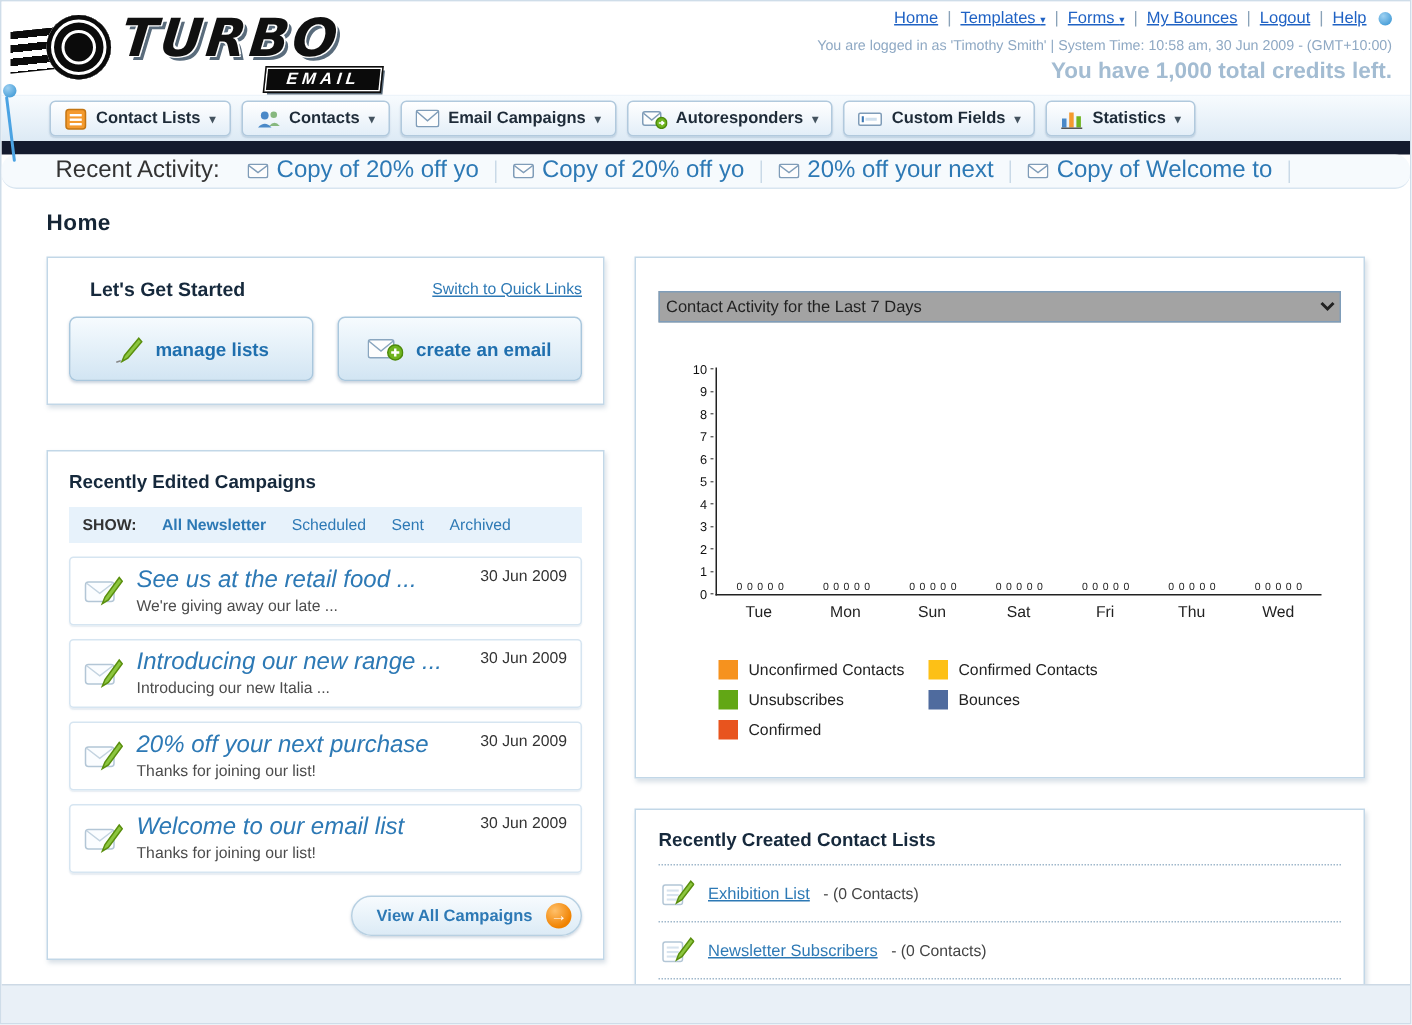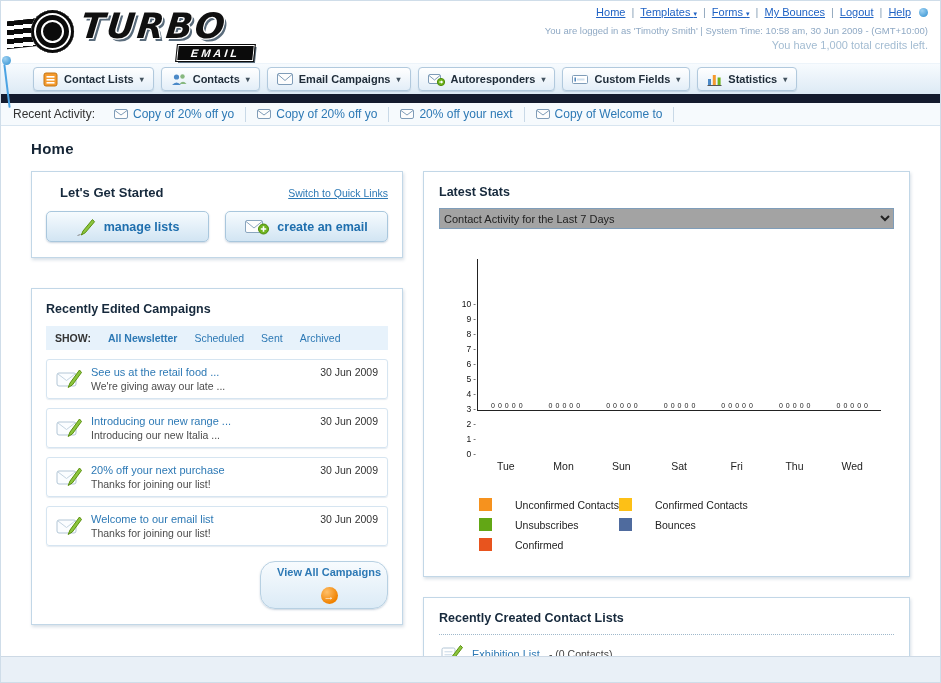--- a/index.html
+++ b/index.html
@@ -17,85 +17,85 @@
   .antenna-dot{position:absolute;left:1px;top:55px;width:9px;height:9px;border-radius:50%;background:radial-gradient(circle at 35% 30%,#9ed1f2,#2e8fd0);z-index:6;}
   .antenna-line{position:absolute;left:5px;top:63px;width:2px;height:44px;background:#4ba3e3;border-radius:2px;transform:rotate(-7deg);z-index:6;}
 
   .top-right{position:absolute;top:5px;right:12px;text-align:right;}
   .top-links{font-size:11px;display:flex;justify-content:flex-end;align-items:center;gap:6px;}
   .top-link{color:#1f62c4;text-decoration:underline;}
   .top-link .caret{font-size:7px;color:#1f62c4;text-decoration:none;}
   .link-sep{color:#8aa2b8;}
   .help-dot{display:inline-block;width:9px;height:9px;border-radius:50%;background:radial-gradient(circle at 35% 30%,#9ed1f2,#2e8fd0);margin-left:2px;}
   .login-info{font-size:9.5px;color:#8fa9c4;margin-top:7px;}
-  .credits-info{font-size:11px;color:#a3bcd2;margin-top:3px;}
+  .credits-info{font-size:15px;color:#a3bcd2;margin-top:3px;font-weight:bold;}
 
   
   .nav-strip{height:31px;background:linear-gradient(#f7fbfe,#ddeaf5);border-top:1px solid #edf4fa;display:flex;align-items:center;gap:7px;padding-left:32px;}
   .nav-tab{display:inline-flex;align-items:center;gap:6px;height:24px;padding:0 9px;background:linear-gradient(#ffffff,#e3eef8);border:1px solid #b1c9dd;border-radius:4px;font-size:11px;font-weight:bold;color:#1e2b38;cursor:pointer;box-shadow:0 1px 1px rgba(120,150,180,.3);}
   .nav-tab .caret{font-size:8px;color:#44535f;}
   .nav-icon{display:inline-flex;align-items:center;}
   .dark-bar{height:9px;background:#141b2e;}
 
   
-  .activity-strip{height:23px;background:#f6fafd;border-bottom:1px solid #d8e5f0;display:flex;align-items:center;padding-left:12px;font-size:12px;}
+  .activity-strip{height:23px;background:#f6fafd;border-bottom:1px solid #d8e5f0;display:flex;align-items:center;padding-left:36px;font-size:16px;border-radius:10px;}
   .activity-label{color:#333;margin-right:8px;}
   .activity-items{display:inline-flex;align-items:center;height:100%;}
   .activity-item{color:#2d79b5;display:inline-flex;align-items:center;gap:5px;padding:0 11px;border-right:1px solid #c9d9e7;height:15px;}
   .ra-icon{display:inline-flex;align-items:center;}
 
   
   .main{padding:10px 30px 0;}
   .page-title{font-size:15px;font-weight:bold;color:#152535;letter-spacing:.3px;margin:4px 0 14px;}
   .columns{display:flex;gap:20px;align-items:flex-start;}
   .col-left{width:372px;flex:none;}
   .col-right{flex:1;min-width:0;}
   .panel{background:#fff;border:1px solid #c2d7e7;box-shadow:1px 2px 3px rgba(100,130,160,.25);}
 
   
   .gs-panel{padding:13px 14px 15px;}
   .gs-head{display:flex;justify-content:space-between;align-items:center;padding-left:14px;}
   .gs-title{font-size:13px;font-weight:bold;color:#16293c;}
   .gs-link{font-size:10.5px;color:#2d79b5;text-decoration:underline;}
   .gs-buttons{display:flex;gap:16px;margin-top:11px;}
-  .big-btn{flex:1;height:31px;display:inline-flex;align-items:center;justify-content:center;gap:8px;background:linear-gradient(#f6fbfe,#d2e5f3);border:1px solid #a9c7dd;border-radius:5px;color:#1f6fae;font-weight:bold;font-size:12.5px;cursor:pointer;box-shadow:0 1px 2px rgba(100,130,160,.35);font-family:inherit;}
+  .big-btn{flex:1;height:43px;display:inline-flex;align-items:center;justify-content:center;gap:8px;background:linear-gradient(#f6fbfe,#d2e5f3);border:1px solid #a9c7dd;border-radius:5px;color:#1f6fae;font-weight:bold;font-size:12.5px;cursor:pointer;box-shadow:0 1px 2px rgba(100,130,160,.35);font-family:inherit;}
 
   
   .camp-panel{margin-top:30px;padding:13px 14px 15px;}
   .camp-title-h{font-size:12.5px;font-weight:bold;color:#16293c;}
   .filter-row{margin-top:10px;background:#e7f2fb;padding:6px 9px;display:flex;align-items:center;gap:17px;font-size:10.5px;}
   .show-label{font-weight:bold;color:#333;}
   .filter-tab{color:#2d79b5;}
   .filter-tab.active{font-weight:bold;}
   .camp-item{margin-top:9px;border:1px solid #d6e5f1;border-radius:3px;padding:6px 9px;display:flex;gap:9px;align-items:center;box-shadow:0 1px 1px rgba(130,160,190,.2);cursor:pointer;}
   .camp-icon{display:inline-flex;align-items:center;}
   .camp-text{display:flex;flex-direction:column;gap:2px;flex:1;min-width:0;}
-  .camp-title{font-size:11px;color:#2d79b5;}
+  .camp-title{font-size:16px;color:#2d79b5;font-style:italic;}
   .camp-sub{font-size:10.5px;color:#4c4c4c;}
   .camp-date{font-size:10.5px;color:#333;align-self:flex-start;}
   .view-all-row{text-align:right;margin-top:15px;}
-  .pill-btn{display:inline-flex;align-items:center;gap:9px;padding:4px 6px 4px 16px;background:linear-gradient(#f7fbfe,#dcebf6);border:1px solid #b7d0e2;border-radius:15px;color:#2d79b5;font-weight:bold;font-size:11px;cursor:pointer;box-shadow:0 1px 2px rgba(100,130,160,.35);font-family:inherit;flex-direction:column;}
+  .pill-btn{display:inline-flex;align-items:center;gap:9px;padding:4px 6px 4px 16px;background:linear-gradient(#f7fbfe,#dcebf6);border:1px solid #b7d0e2;border-radius:15px;color:#2d79b5;font-weight:bold;font-size:11px;cursor:pointer;box-shadow:0 1px 2px rgba(100,130,160,.35);font-family:inherit;}
   .arrow-circle{display:inline-flex;width:17px;height:17px;border-radius:50%;background:radial-gradient(circle at 35% 30%,#ffc06a,#f08200 70%);color:#fff;font-weight:bold;font-size:11px;align-items:center;justify-content:center;font-style:normal;}
 
   
   .stats-panel{padding:13px 15px 18px;}
   .stats-title{font-size:12.5px;font-weight:bold;color:#16293c;}
   .stats-select{width:100%;margin-top:9px;height:21px;font-size:11px;font-family:inherit;color:#222;border:1px solid #7f9db9;background:#a3a3a3;}
   .chart-area{margin-top:30px;padding-left:12px;}
   .chart{display:flex;}
-  .y-axis{position:relative;width:26px;height:152px;font-size:8.5px;color:#111;flex:none;margin-top:44px;}
+  .y-axis{position:relative;width:26px;height:152px;font-size:8.5px;color:#111;flex:none;}
   .y-tick{position:absolute;right:1px;display:flex;align-items:center;gap:2px;line-height:10px;}
   .y-tick .dash{font-size:8px;}
   .plot{position:relative;width:404px;height:152px;border-left:1px solid #222;border-bottom:1px solid #222;display:flex;}
   .chart-group{flex:1;position:relative;}
   .zeros{position:absolute;bottom:1px;left:0;right:0;display:flex;justify-content:center;gap:3px;font-size:7px;color:#222;}
   .x-labels{display:flex;width:404px;margin-left:26px;margin-top:5px;}
   .x-label{flex:1;text-align:center;font-size:10.5px;color:#222;}
   .legend{margin:26px 0 0 28px;display:flex;flex-wrap:wrap;}
-  .legend-item{width:140px;display:flex;align-items:center;gap:23px;font-size:10.5px;color:#222;margin-bottom:7px;}
+  .legend-item{width:140px;display:flex;align-items:center;gap:7px;font-size:10.5px;color:#222;margin-bottom:7px;}
   .swatch{width:13px;height:13px;flex:none;}
 
   
   .cl-panel{margin-top:20px;padding:13px 15px 16px;min-height:150px;}
   .cl-title{font-size:12.5px;font-weight:bold;color:#16293c;padding-bottom:9px;border-bottom:1px dotted #9fb8cb;}
   .cl-item{display:flex;align-items:center;gap:9px;padding:9px 2px;border-bottom:1px dotted #9fb8cb;cursor:pointer;}
   .cl-name{font-size:11px;color:#2d79b5;text-decoration:underline;}
   .cl-suffix{font-size:10.5px;color:#444;}
 
   .footer-strip{position:absolute;left:0;right:0;bottom:0;height:26px;background:#e9f0f7;border-top:1px solid #cdd9e5;}
@@ -346,21 +346,20 @@
                   <span class="arrow-circle">→</span>
                 </span>
             </button>
           </div>
         </div>
 
       </div>
       <div class="col-right">
 
         <div class="panel stats-panel">
-          <div class="stats-title">Latest Stats</div>
           <select class="stats-select">
             <option>Contact Activity for the Last 7 Days</option>
           </select>
           <div class="chart-area">
             <div class="chart">
               <div class="y-axis">
                   <div class="y-tick" style="top: -4px;">10 <span class="dash">-</span></div>
                   <div class="y-tick" style="top: 11px;">9 <span class="dash">-</span></div>
                   <div class="y-tick" style="top: 26px;">8 <span class="dash">-</span></div>
                   <div class="y-tick" style="top: 41px;">7 <span class="dash">-</span></div>

